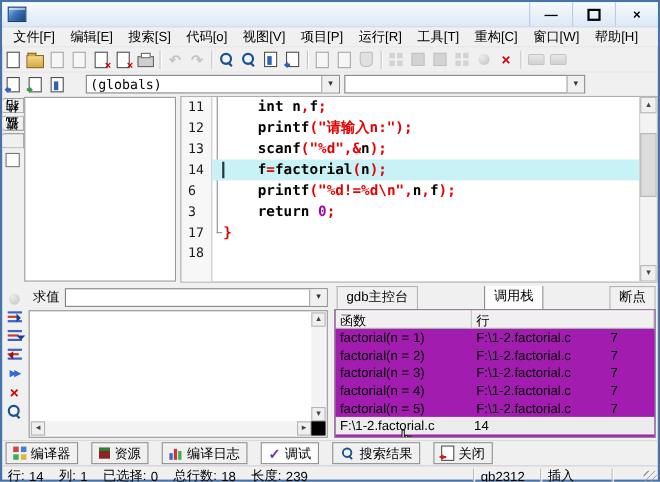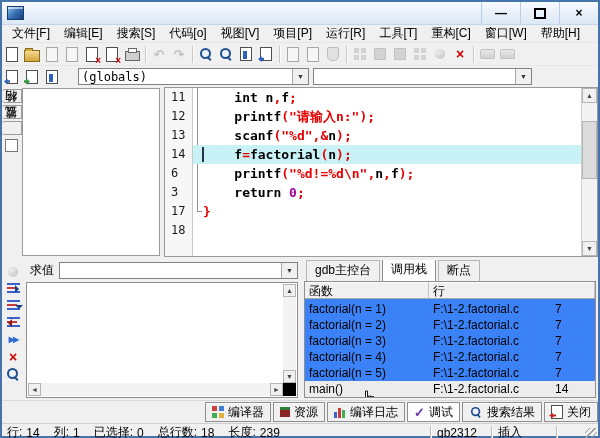--- a/index.html
+++ b/index.html
@@ -106,35 +106,35 @@
   .eval-row{height:19px;flex:0 0 19px;display:flex;align-items:flex-start;gap:5px;}
   .eval-label{padding-left:4px;}
   .eval-combo{flex:1;}
   .watch-box{flex:1;background:#fff;border:1px solid #8f8f8f;position:relative;margin-top:1px;}
   .wb-vscroll{position:absolute;top:1px;right:1px;bottom:14px;width:13px;background:#f3f3f3;display:flex;flex-direction:column;}
   .wb-hscroll{position:absolute;left:1px;bottom:1px;right:14px;height:13px;background:#f3f3f3;display:flex;}
   .sbtn.sm{height:13px;flex:0 0 13px;width:13px;}
   .wb-corner{position:absolute;right:1px;bottom:1px;width:13px;height:13px;background:#000;}
   .bsplit{flex:0 0 4px;}
   .stack-side{flex:1;display:flex;flex-direction:column;min-width:0;padding:2px 2px 2px 0;}
-  .gtabs{height:19px;flex:0 0 19px;display:flex;align-items:flex-end;gap:2px;padding-left:2px;}
+  .gtabs{height:19px;flex:0 0 19px;display:flex;align-items:flex-end;gap:2px;padding-left:2px;justify-content:space-between;}
   .gtab{padding:1px 8px 2px 8px;font-size:12px;border:1px solid #b5b5b5;border-bottom:0;background:#f0f0f0;}
   .gtab.active{background:#fdfdfd;border-color:#8f8f8f;padding-bottom:4px;margin-bottom:-1px;}
-  .cs-table{flex:1;background:#3b82f6;border:1px solid #8f8f8f;display:flex;flex-direction:column;position:relative;overflow:hidden;justify-content:space-between;}
+  .cs-table{flex:1;background:#a21caf;border:1px solid #8f8f8f;display:flex;flex-direction:column;position:relative;overflow:hidden;}
   .cs-head{display:flex;height:17px;flex:0 0 17px;}
   .cs-hcell{background:#f0f0f0;border-right:1px solid #c2c2c2;border-bottom:1px solid #a8a8a8;box-shadow:inset 0 1px 0 #fff;padding:1px 4px;box-sizing:border-box;}
   .csrow{display:flex;height:16px;}
   .csrow.active{background:#ececec;}
   .cscell{padding:0 4px;box-sizing:border-box;white-space:nowrap;overflow:hidden;line-height:16px;}
   .w0{width:124px;flex:0 0 124px;}
   .w1{width:122px;flex:0 0 122px;}
   .w2{flex:1;}
   .cursor-svg{position:absolute;left:56px;top:108px;z-index:5;}
   
-  .report-tabs{flex:0 0 22px;display:flex;align-items:center;gap:2px;padding-left:3px;border-top:1px solid #dadada;justify-content:flex-end;}
+  .report-tabs{flex:0 0 22px;display:flex;align-items:center;gap:12px;padding-left:3px;border-top:1px solid #dadada;}
   .rtab{height:18px;display:flex;align-items:center;gap:4px;padding:0 6px;border:1px solid #8f8f8f;background:#f0f0f0;box-shadow:inset 0 1px 0 #fff;}
   .rtab.active{background:#fdfdfd;}
   .i-res{width:10px;height:10px;background:#8b2424;border-top:3px solid #2e7d32;box-sizing:border-box;}
   .i-chart{width:12px;height:11px;background:
       linear-gradient(#3f62c8,#3f62c8) 0 bottom/3px 6px no-repeat,
       linear-gradient(#c83a3a,#c83a3a) 4px bottom/3px 10px no-repeat,
       linear-gradient(#3fae55,#3fae55) 8px bottom/3px 8px no-repeat;}
   .i-check{color:#6f35a8;font-weight:bold;font-size:13px;line-height:1;}
   .i-magdoc{transform:scale(.85);}
   .i-closedoc{width:10px;height:12px;background:#fff;border:1px solid #4f4f4f;position:relative;}
@@ -429,21 +429,20 @@
                 <div class="cscell w0">factorial(n = 4)</div>
                 <div class="cscell w1">F:\1-2.factorial.c</div>
                 <div class="cscell w2">7</div>
               </div>
               <div class="csrow">
                 <div class="cscell w0">factorial(n = 5)</div>
                 <div class="cscell w1">F:\1-2.factorial.c</div>
                 <div class="cscell w2">7</div>
               </div>
               <div class="csrow active">
-                <div class="cscell w0">main()</div>
                 <div class="cscell w1">F:\1-2.factorial.c</div>
                 <div class="cscell w2">14</div>
               </div>
             </div>
         <svg class="cursor-svg" width="15" height="18" viewBox="0 0 15 18">
           <path d="M4.5 1 h2 v6.5 h1 v-1.5 h2 v1.5 h1 v-1 h2 v1 h1.5 v4.5 c0 2.5 -1.5 4.5 -4 4.5 h-3.5 c-1.5 0 -2.5 -1 -3.5 -2.5 l-2.2 -3.2 c-.7 -1 .5 -2 1.5 -1.3 l2.2 1.5 z" fill="#ffffff" stroke="#000000" stroke-width="0.9"></path>
         </svg>
       </div>
     </div>
   </div>

